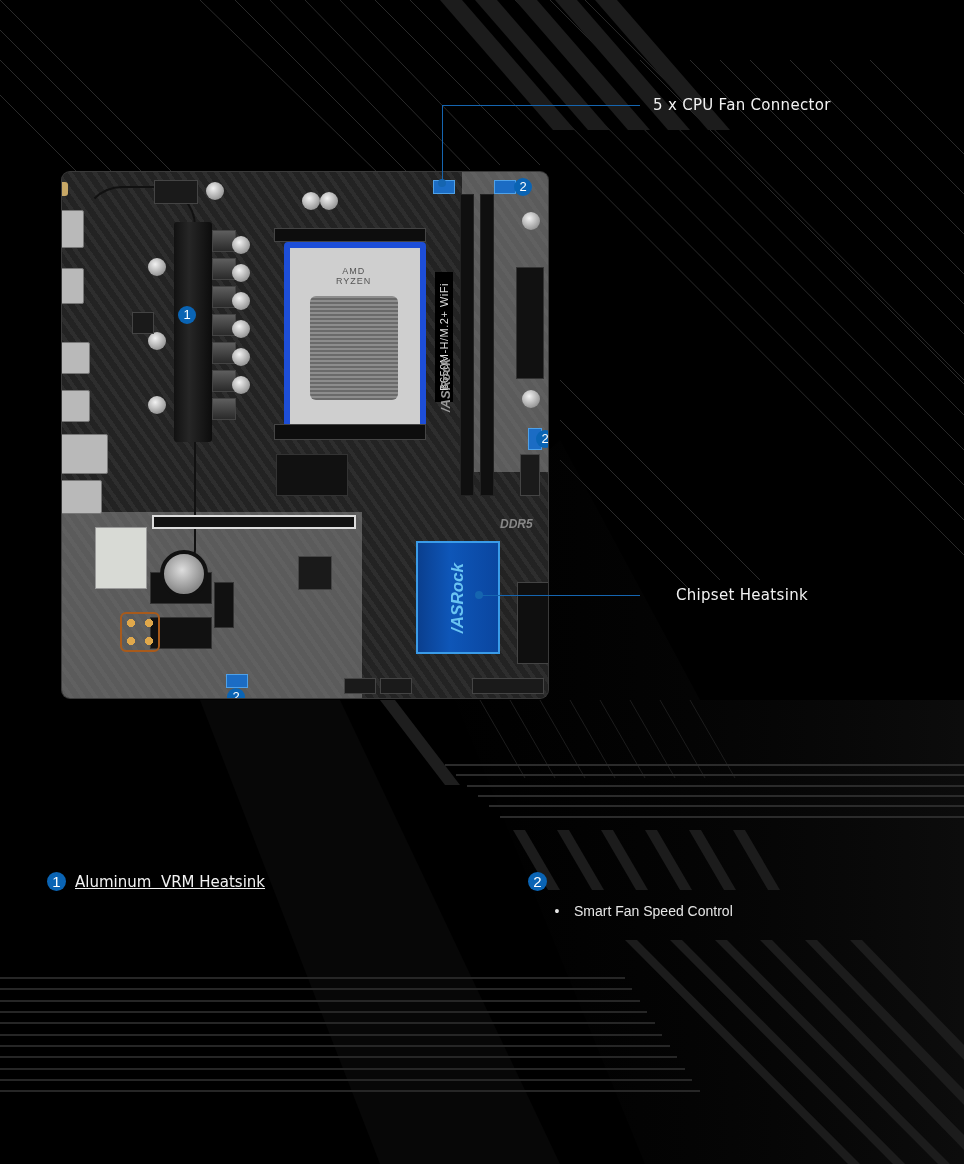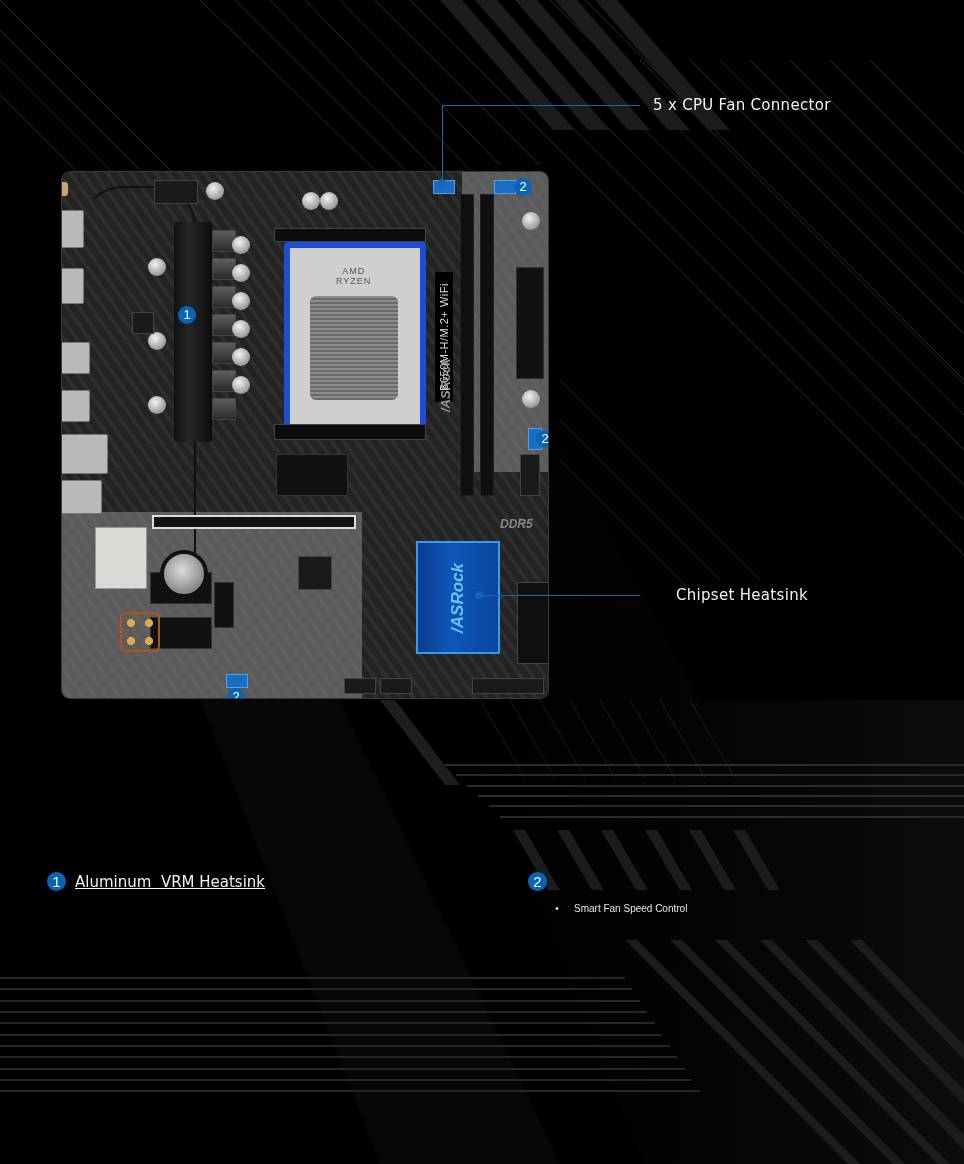--- a/index.html
+++ b/index.html
@@ -31,21 +31,21 @@
   .ddr5 { position:absolute; left:438px; top:345px; font-style:italic; font-weight:bold; font-size:12px; color:#888; }
   .fanhdr { position:absolute; width:20px; height:12px; background:#1b6cc4; border:1px solid #4fa1e8; }
   .vert-fanhdr { position:absolute; width:12px; height:20px; background:#1b6cc4; border:1px solid #4fa1e8; }
   .badge { position:absolute; width:18px; height:18px; border-radius:50%; background:#0a64b4; color:#fff; font-size:13px; line-height:18px; text-align:center; font-family:"Liberation Sans", sans-serif; }
   .cable { position:absolute; border:2px solid #111; border-radius:40px; }
   .leader { position:absolute; background:#1565b0; }
   .leader-dot { position:absolute; width:8px; height:8px; border-radius:50%; background:#1565b0; }
   .callout-label { position:absolute; font-family:"DejaVu Sans", sans-serif; font-size:15px; color:#f2f2f2; letter-spacing:.3px; white-space:nowrap; }
   .feature { position:absolute; display:flex; align-items:center; gap:9px; font-family:"DejaVu Sans", sans-serif; font-size:15px; color:#f2f2f2; white-space:nowrap; }
   .feature .num { width:19px; height:19px; border-radius:50%; background:#0a64b4; color:#fff; font-family:"Liberation Sans", sans-serif; font-size:15px; line-height:19px; text-align:center; }
-  .sub { position:absolute; font-family:"Liberation Sans", sans-serif; font-size:10px; color:#e6e6e6; white-space:nowrap; }
+  .sub { position:absolute; font-family:"Liberation Sans", sans-serif; font-size:14px; color:#e6e6e6; white-space:nowrap; }
   .sub .bullet { display:inline-block; width:18px; margin-right:8px; text-align:center; }
 </style>
 </head>
 <body>
 
 <div class="bg">
   <svg width="964" height="1164" viewBox="0 0 964 1164">
     <defs>
       <linearGradient id="wedge" x1="0" y1="0" x2="1" y2="0">
         <stop offset="0" stop-color="#000" stop-opacity="0"></stop>

